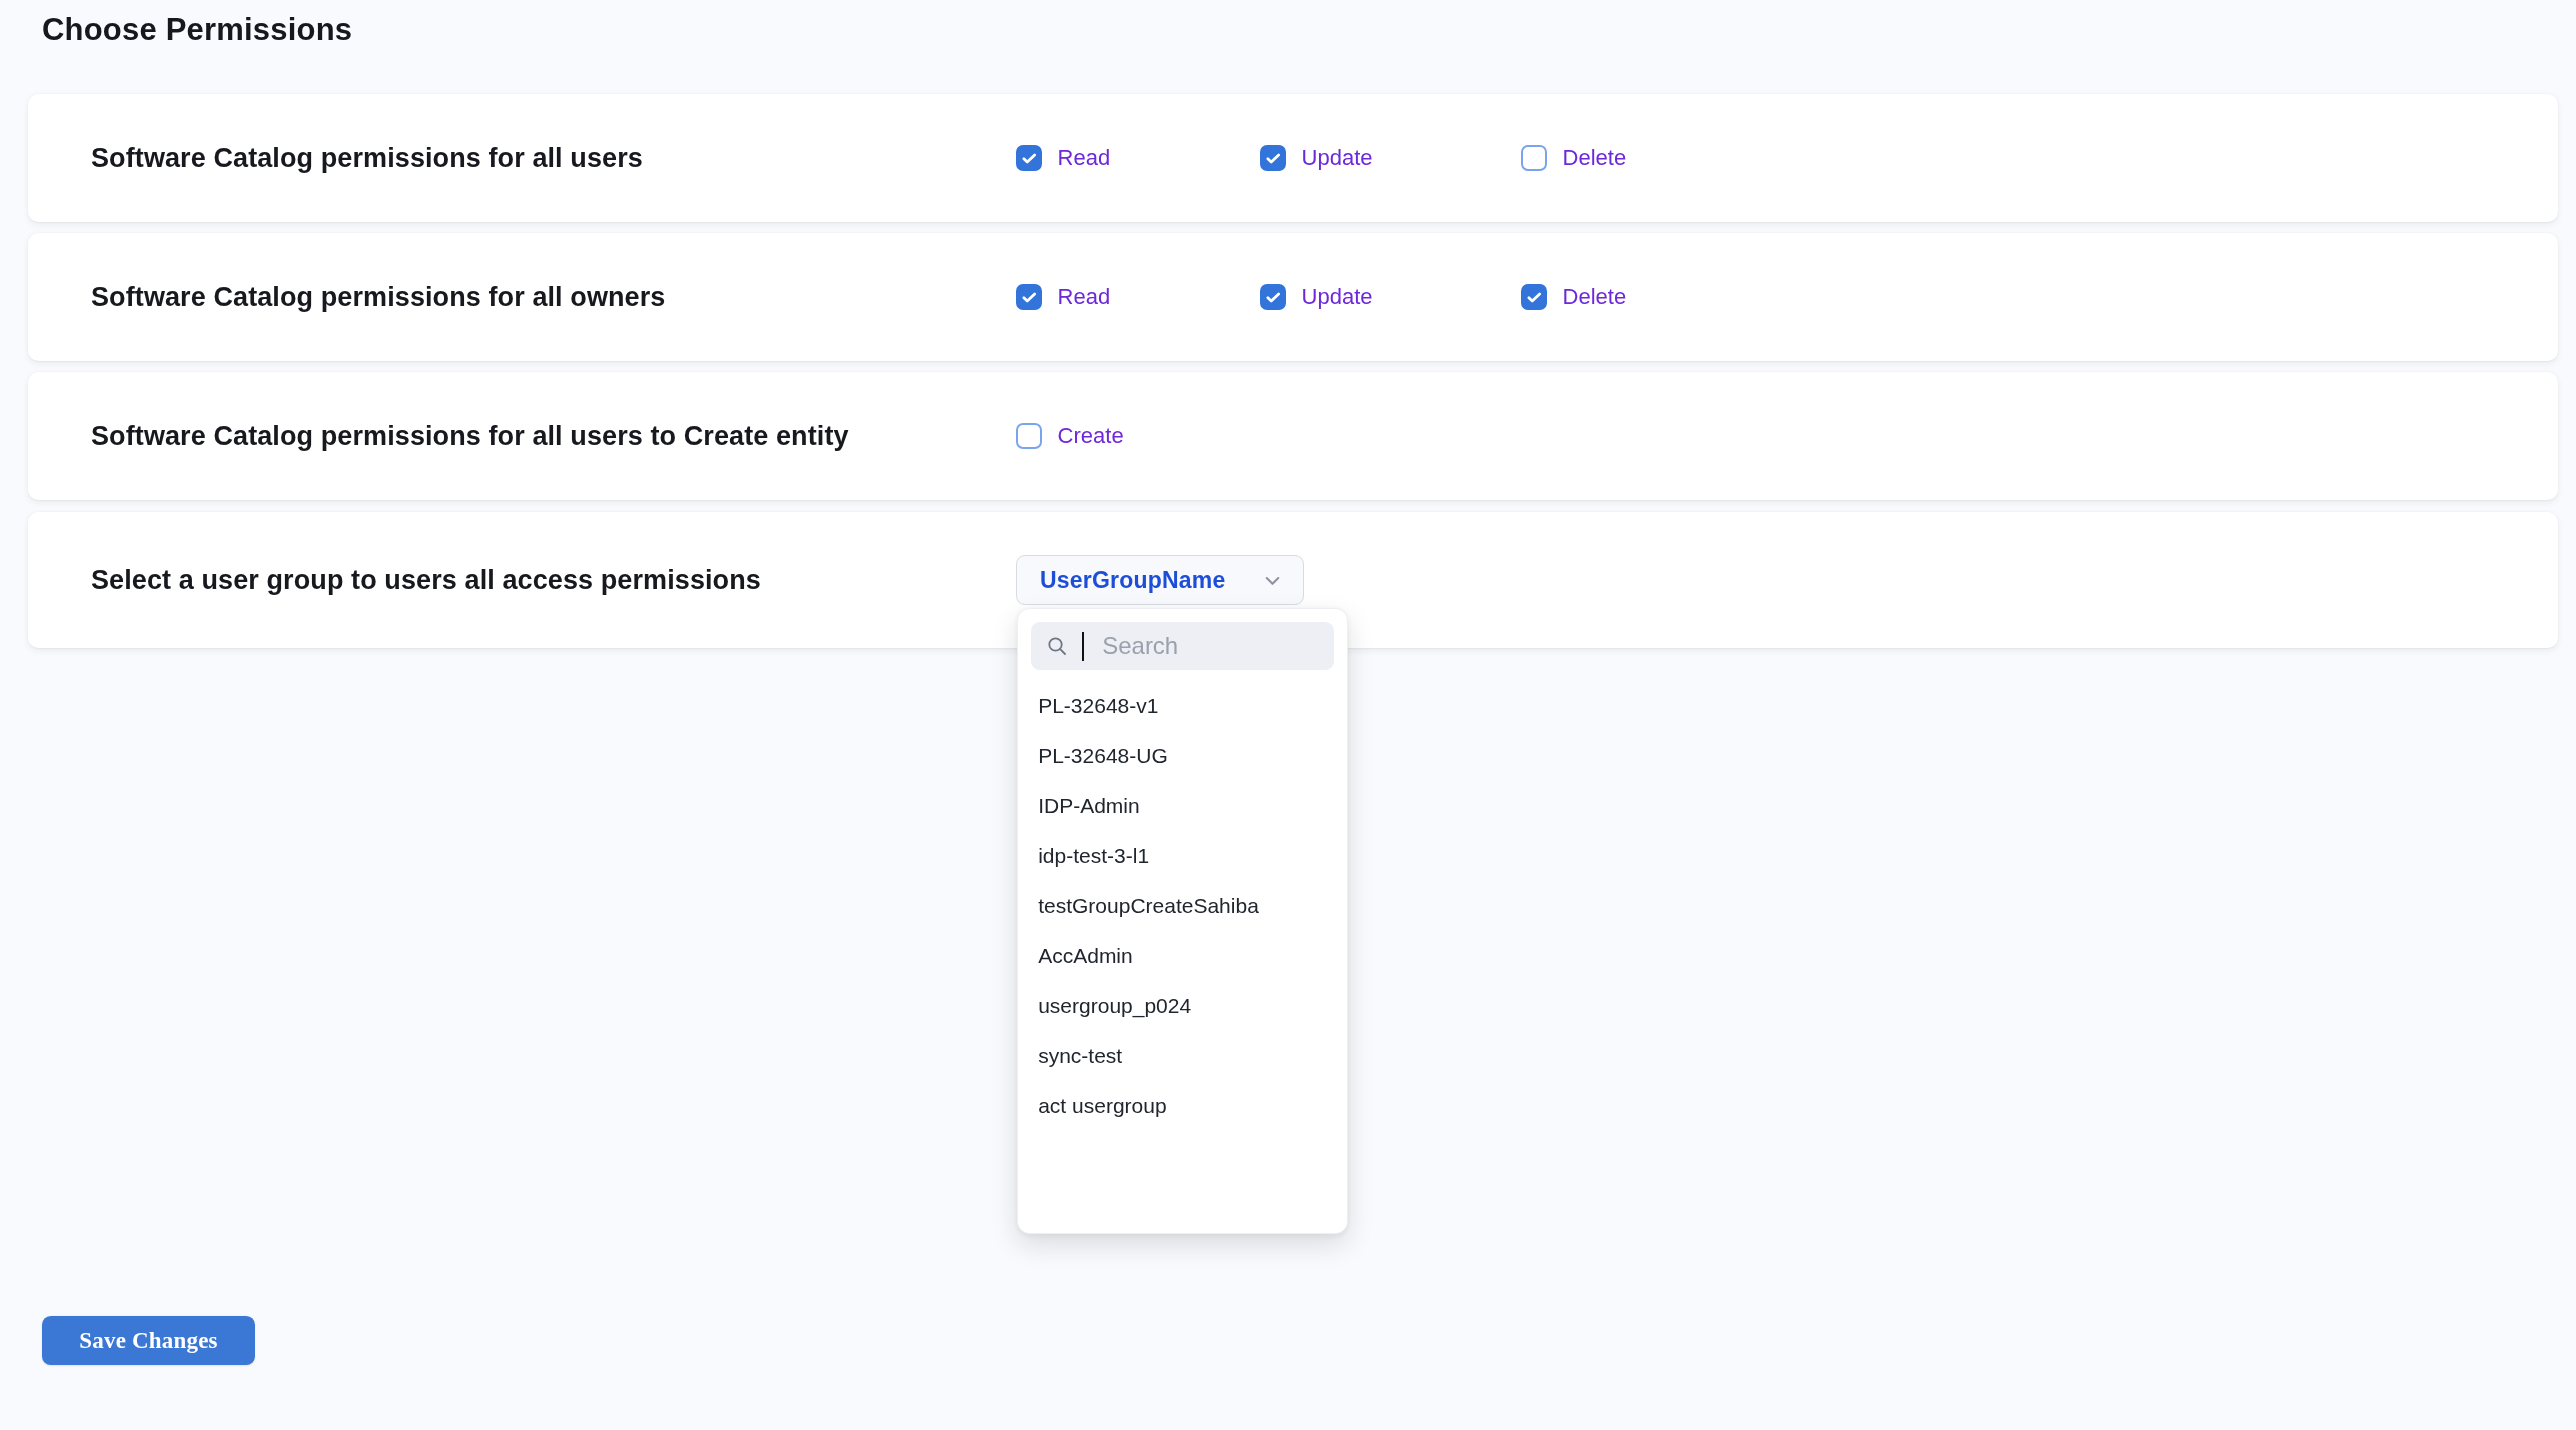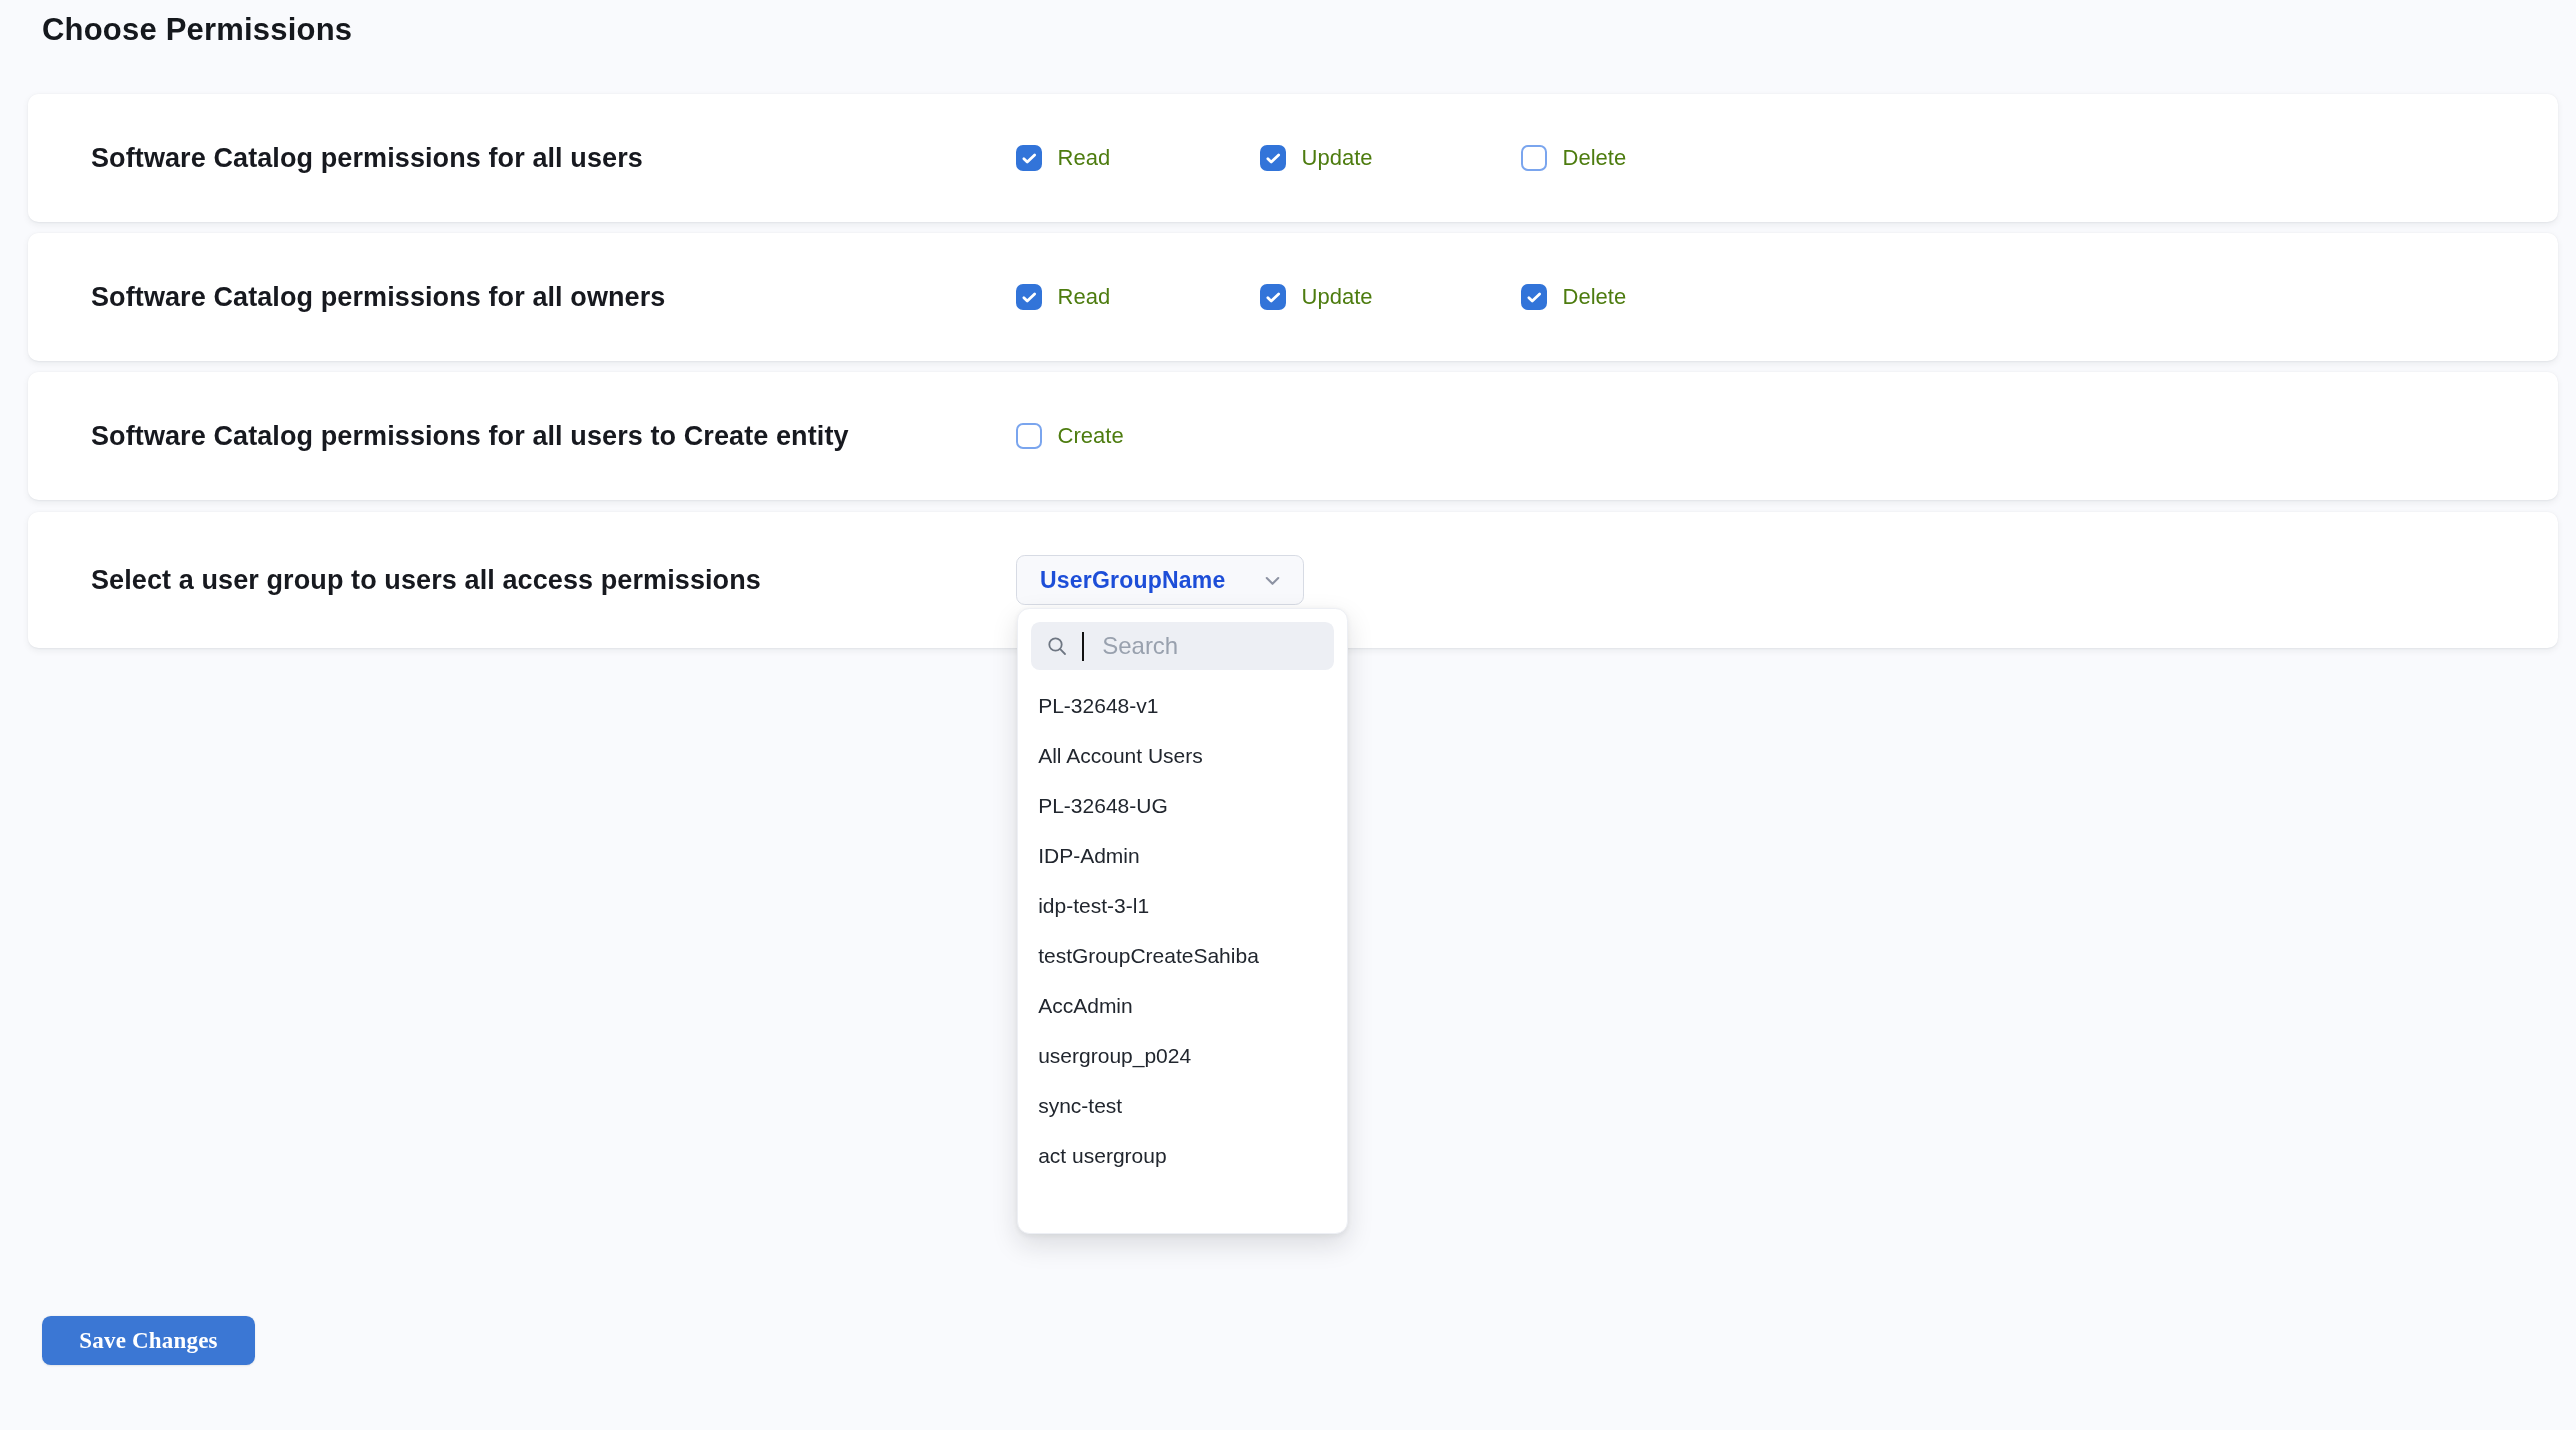--- a/index.html
+++ b/index.html
@@ -47,21 +47,21 @@
   .cb.col-2{left:1232px;}
   .cb.col-3{left:1493px;}
   .box{
     width:25.6px;height:25.6px;border-radius:7px;flex:0 0 auto;
     border:2.2px solid var(--cb-border);background:#fff;
     display:flex;align-items:center;justify-content:center;
   }
   .box .tick{display:none;width:18.5px;height:18.5px;}
   .box.checked{background:var(--cb-blue);border-color:var(--cb-blue);}
   .box.checked .tick{display:block;}
-  .cb-text{font-size:22px;color:#4d7c0f;}
+  .cb-text{font-size:22px;color:#6d28d9;}
   .select-trigger{
     position:absolute;left:988px;top:50%;transform:translateY(-50%);
     width:288px;height:50px;
     background:#f8f9fc;border:1.3px solid var(--border-soft);border-radius:8.8px;
     display:flex;align-items:center;justify-content:space-between;
     padding:0 19.4px 0 23px;cursor:pointer;font-family:inherit;
   }
   .select-value{font-size:23px;font-weight:600;color:#1d4ed8;letter-spacing:0.2px;}
   .chevron{width:23px;height:23px;}
   .dropdown-panel{
@@ -177,21 +177,20 @@
   <div class="search-box">
     <svg class="search-icon" viewBox="0 0 24 24" fill="none">
         <circle cx="10.5" cy="10.5" r="6.2" stroke="#6e7682" stroke-width="1.8"></circle>
         <path d="M15.2 15.2L20 20" stroke="#6e7682" stroke-width="1.8" stroke-linecap="round"></path>
       </svg>
     <span class="caret"></span>
     <input class="search-input" type="text" placeholder="Search" style="">
   </div>
   <div class="options">
     <div class="option">PL-32648-v1</div>
-    <div class="option">All Account Users</div>
     <div class="option">PL-32648-UG</div>
     <div class="option">IDP-Admin</div>
     <div class="option">idp-test-3-l1</div>
     <div class="option">testGroupCreateSahiba</div>
     <div class="option">AccAdmin</div>
     <div class="option">usergroup_p024</div>
     <div class="option">sync-test</div>
     <div class="option">act usergroup</div>
   </div>
 </div>

